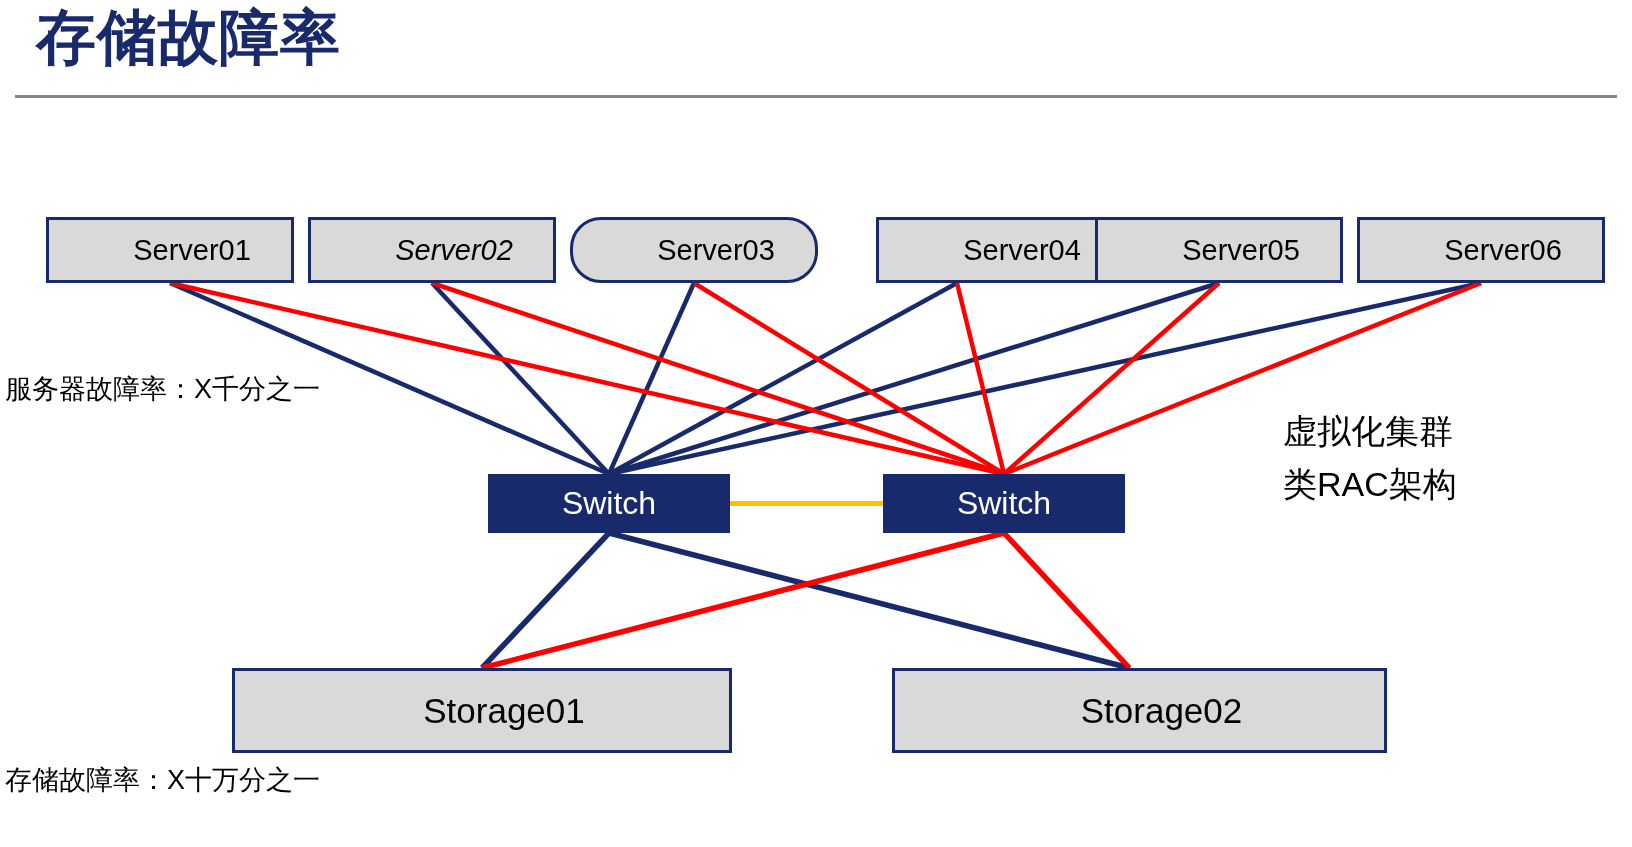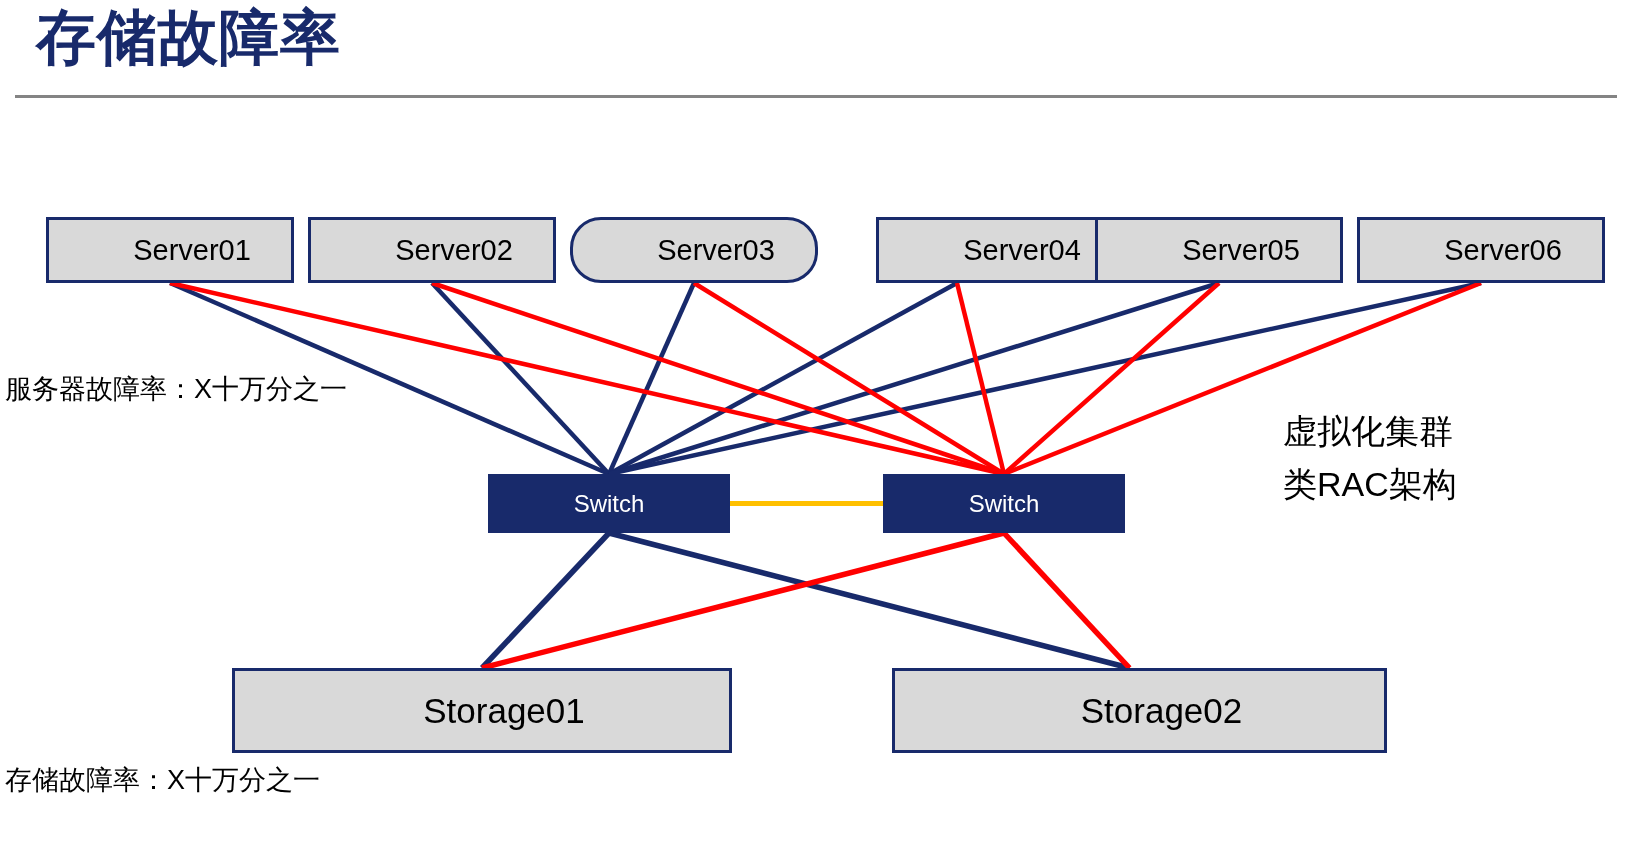--- a/index.html
+++ b/index.html
@@ -53,24 +53,24 @@
   .server, .storage {
     background: var(--box-fill);
     border: 3px solid var(--navy);
     padding-left: 44px;
   }
   .server { font-size: 29px; }
   .storage { font-size: 35px; }
   .switch {
     background: var(--navy);
     color: #ffffff;
-    font-size: 24px;
+    font-size: 32px;
   }
   #server01 { left: 46px;   top: 217px; width: 248px; height: 66px; }
-  #server02 { left: 308px;  top: 217px; width: 248px; height: 66px; }
+  #server02 { left: 308px;  top: 217px; width: 248px; height: 66px; font-style: italic; }
   #server03 { left: 570px;  top: 217px; width: 248px; height: 66px; border-radius: 31px; }
   #server04 { left: 833px;  top: 217px; width: 248px; height: 66px; margin-left: 43px; }
   #server05 { left: 1095px; top: 217px; width: 248px; height: 66px; }
   #server06 { left: 1357px; top: 217px; width: 248px; height: 66px; }
   #switch1  { left: 488px;  top: 474px; width: 242px; height: 59px; }
   #switch2  { left: 883px;  top: 474px; width: 242px; height: 59px; }
   #storage01{ left: 232px;  top: 668px; width: 500px; height: 85px; }
   #storage02{ left: 892px;  top: 668px; width: 495px; height: 85px; }
   .annotation {
     position: absolute;
@@ -145,21 +145,21 @@
     <span class="node-label">Switch</span>
   </div>
 
   <div class="node storage" id="storage01">
     <span class="node-label">Storage01</span>
   </div>
   <div class="node storage" id="storage02">
     <span class="node-label">Storage02</span>
   </div>
 
-  <div class="annotation" id="note-server-failure">服务器故障率：X十万分之一</div>
+  <div class="annotation" id="note-server-failure">服务器故障率：X千分之一</div>
   <div class="annotation" id="note-storage-failure">存储故障率：X十万分之一</div>
 
   <div class="cluster-note">
     <div>虚拟化集群</div>
     <div>类RAC架构</div>
   </div>
 
 </div>
 
 </body></html>

